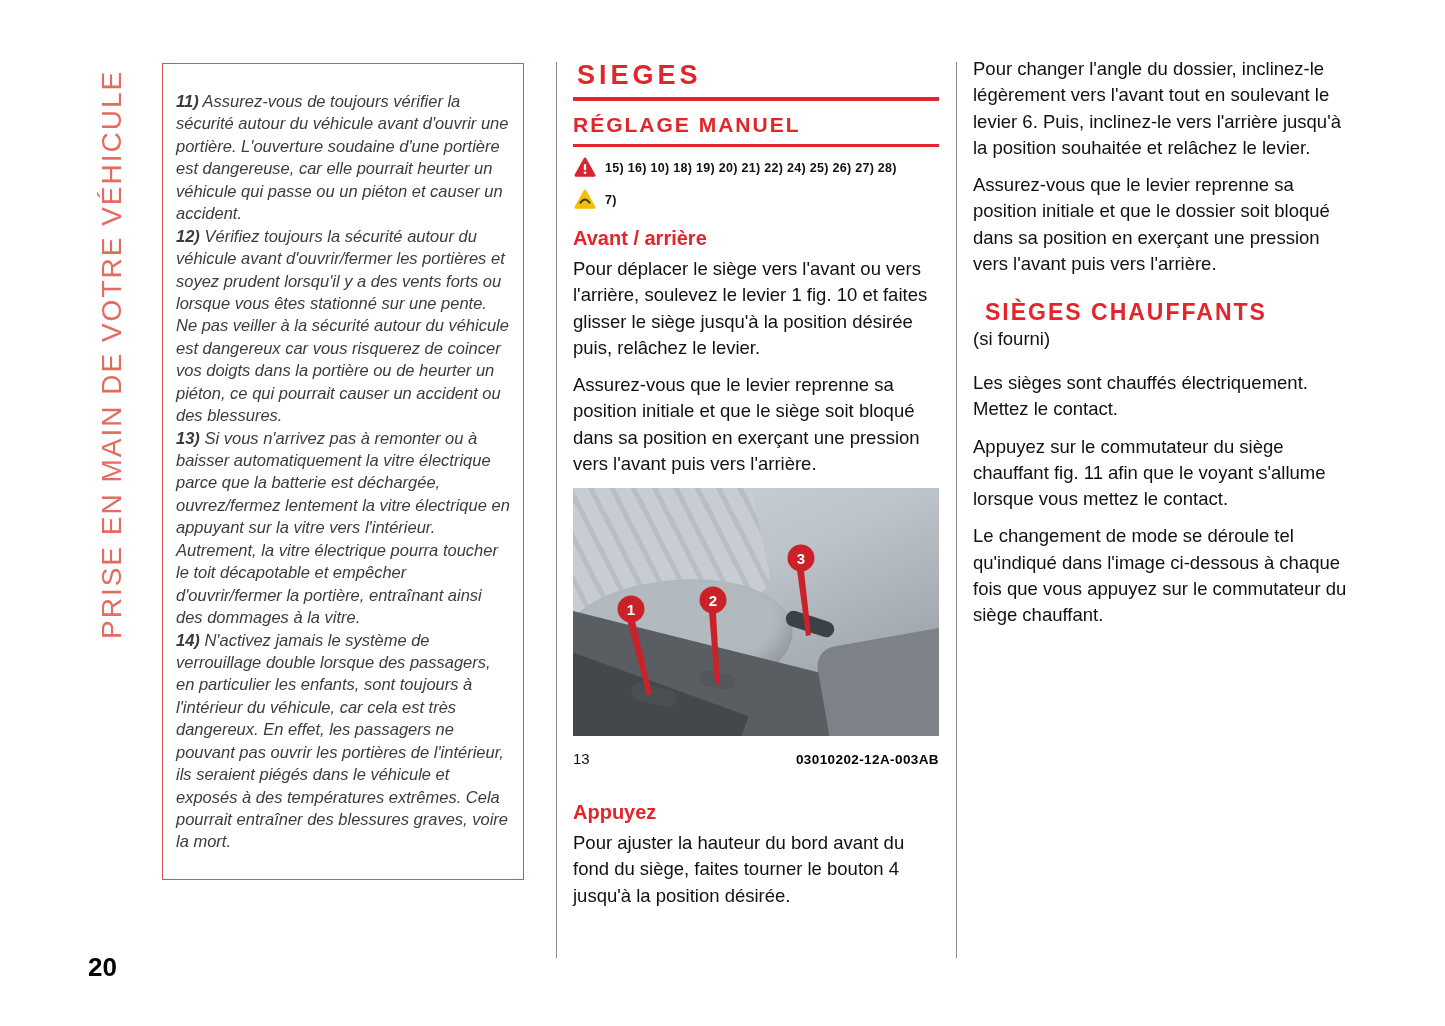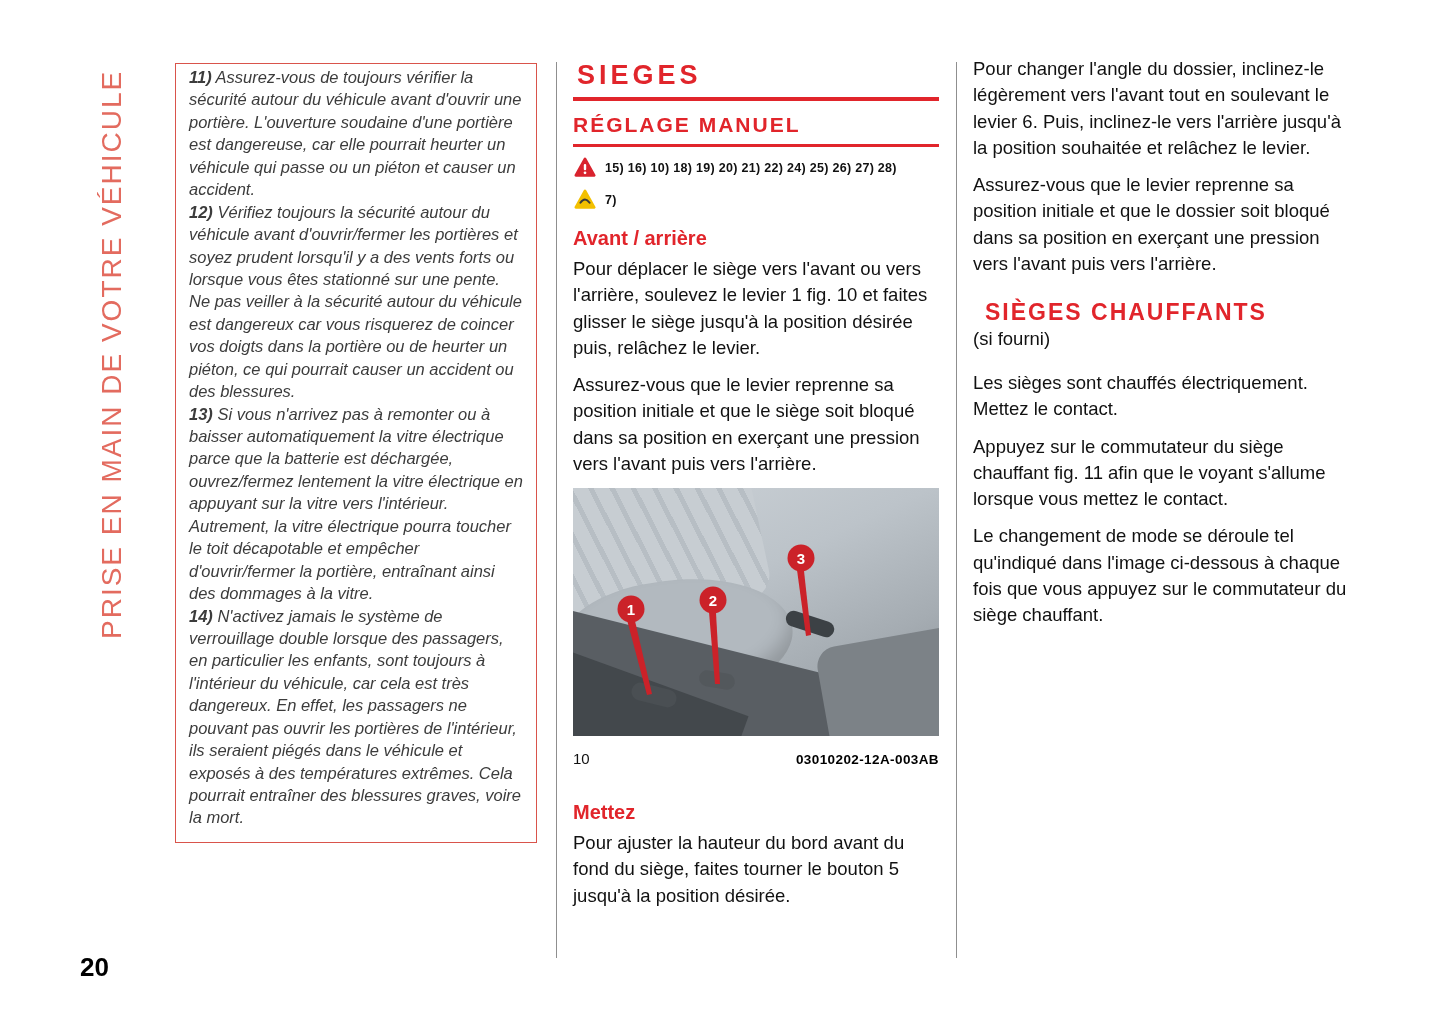--- a/index.html
+++ b/index.html
@@ -5,26 +5,26 @@
   html,body{margin:0;padding:0;background:#ffffff;}
   body{font-family:"Liberation Sans", sans-serif;}
   .page{position:relative;width:1445px;height:1026px;background:#fff;overflow:hidden;}
 
   
   .sidebar-text{
     position:absolute;left:96px;top:64px;height:575px;
     writing-mode:vertical-rl;transform:rotate(180deg);
     font-size:28px;color:#e36b5f;letter-spacing:2px;white-space:nowrap;
   }
-  .page-number{position:absolute;left:80px;top:952px;font-size:26px;font-weight:bold;color:#000;}
+  .page-number{position:absolute;left:88px;top:952px;font-size:26px;font-weight:bold;color:#000;}
 
   
   .warnings-box{
-    position:absolute;left:175px;top:63px;width:362px;min-height:780px;
-    border:1px solid #d9544b;padding:2px 13px;box-sizing:border-box;
+    position:absolute;left:162px;top:63px;width:362px;min-height:780px;
+    border:1px solid #d9544b;padding:26px 13px;box-sizing:border-box;
     font-style:italic;color:#3c3c3c;font-size:16.5px;line-height:1.36;
   }
   .witem{margin:0;}
   .wnum{font-weight:bold;}
 
   .divider{position:absolute;top:62px;width:1px;height:896px;background:#8f8f8f;}
   .d1{left:556px;} .d2{left:956px;}
 
   .col{position:absolute;top:56px;}
   .middle{left:573px;width:366px;}
@@ -138,27 +138,27 @@
             <circle cx="228" cy="70" r="13.5"></circle>
           </g>
           <g fill="#ffffff" font-family="Liberation Sans, sans-serif" font-size="15" font-weight="bold" text-anchor="middle">
             <text x="58" y="126.5">1</text>
             <text x="140" y="117.5">2</text>
             <text x="228" y="75.5">3</text>
           </g>
         </svg>
       </div>
       <figcaption class="caption">
-        <span class="fig-num">10</span>
+        <span class="fig-num">13</span>
         <span class="fig-code">03010202-12A-003AB</span>
       </figcaption>
     </figure>
 
-    <h3 class="heading" style="margin-top:34px;">Mettez</h3>
-    <p class="body">Pour ajuster la hauteur du bord avant du fond du siège, faites tourner le bouton 5 jusqu'à la position désirée.</p>
+    <h3 class="heading" style="margin-top:34px;">Appuyez</h3>
+    <p class="body">Pour ajuster la hauteur du bord avant du fond du siège, faites tourner le bouton 4 jusqu'à la position désirée.</p>
   </div>
 
   <div class="col rightcol">
     <p class="body">Pour changer l'angle du dossier, inclinez-le légèrement vers l'avant tout en soulevant le levier 6. Puis, inclinez-le vers l'arrière jusqu'à la position souhaitée et relâchez le levier.</p>
     <p class="body">Assurez-vous que le levier reprenne sa position initiale et que le dossier soit bloqué dans sa position en exerçant une pression vers l'avant puis vers l'arrière.</p>
 
     <h2 class="title2">SIÈGES CHAUFFANTS</h2>
     <p class="subtitle2">(si fourni)</p>
 
 

